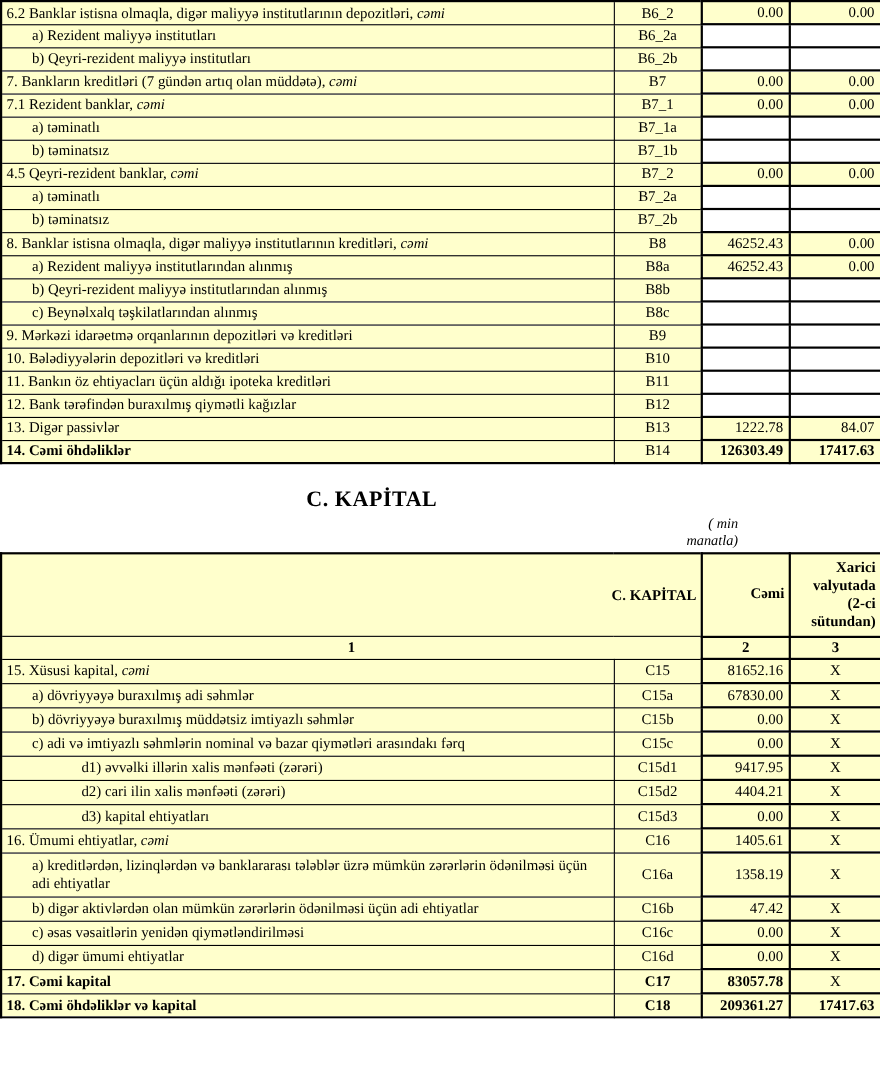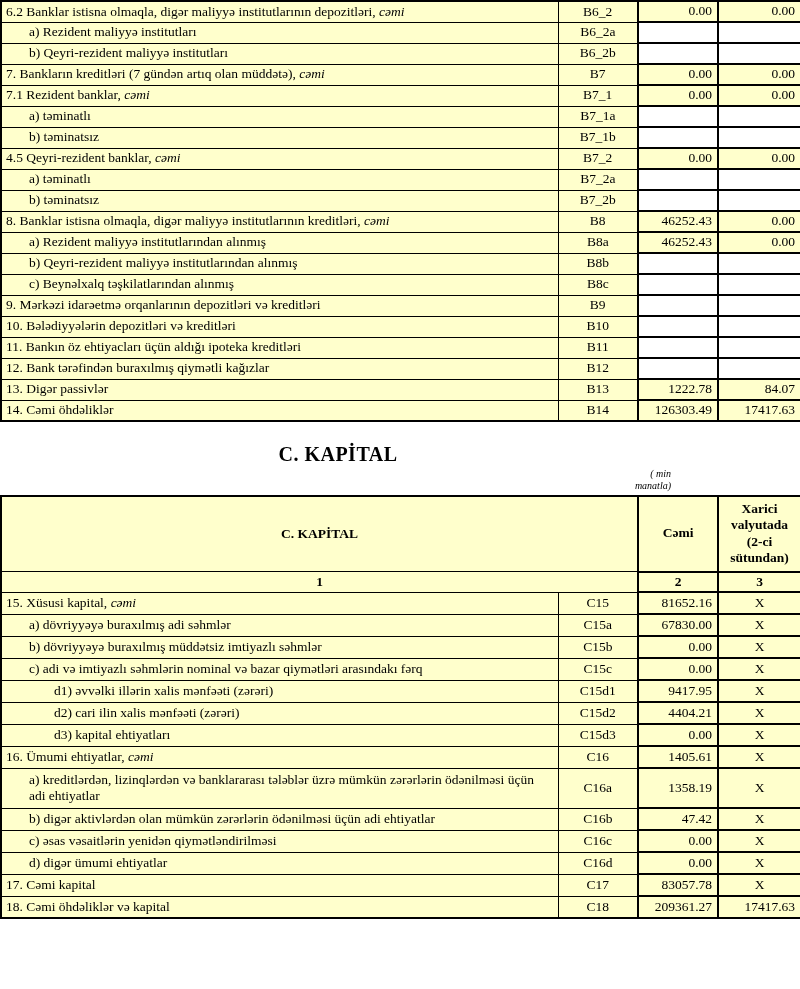--- a/index.html
+++ b/index.html
@@ -16,39 +16,39 @@
     height:21px;
     box-sizing:border-box;
     overflow:hidden;
     vertical-align:middle;
   }
   .tbl-c tbody td{height:22px;}
   tr.tall td{height:40px;}
 
   td.label{text-align:left;}
   td.indent-1{padding-left:27px;}
-  td.indent-2{padding-left:52px;}
+  td.indent-2{padding-left:72px;}
   td.code{text-align:center;}
   td.val, td.fx{border-width:2px;}
   td.num{text-align:right;padding-right:5px;}
   td.xmark{text-align:center;}
   td.empty{background:#ffffff;}
-  .b{font-weight:normal;}
+  .b{font-weight:bold;}
   td.label i{font-style:italic;}
 
   .cap-title{
     text-align:center;font-weight:bold;font-size:20px;
     margin:21px 0 2px 0;letter-spacing:0.5px;
   }
   .unit-note{
-    text-align:right;font-style:italic;font-size:10px;
+    text-align:right;font-style:italic;font-size:13px;
     line-height:1.18;padding-right:5px;margin-bottom:3px;
   }
 
-  .tbl-c .hdr td{height:76px;}
+  .tbl-c .hdr td{height:76px;text-align:right;}
   .hdr-main{text-align:center;font-weight:bold;font-size:15px;}
   .hdr-col{text-align:center;font-weight:bold;font-size:13.5px;padding:2px 3px;line-height:1.3;}
   .tbl-c .nums td{height:19px;text-align:center;font-weight:bold;}
 </style>
 </head>
 <body>
 
 <div class="page">
 
   <table class="tbl tbl-b">

